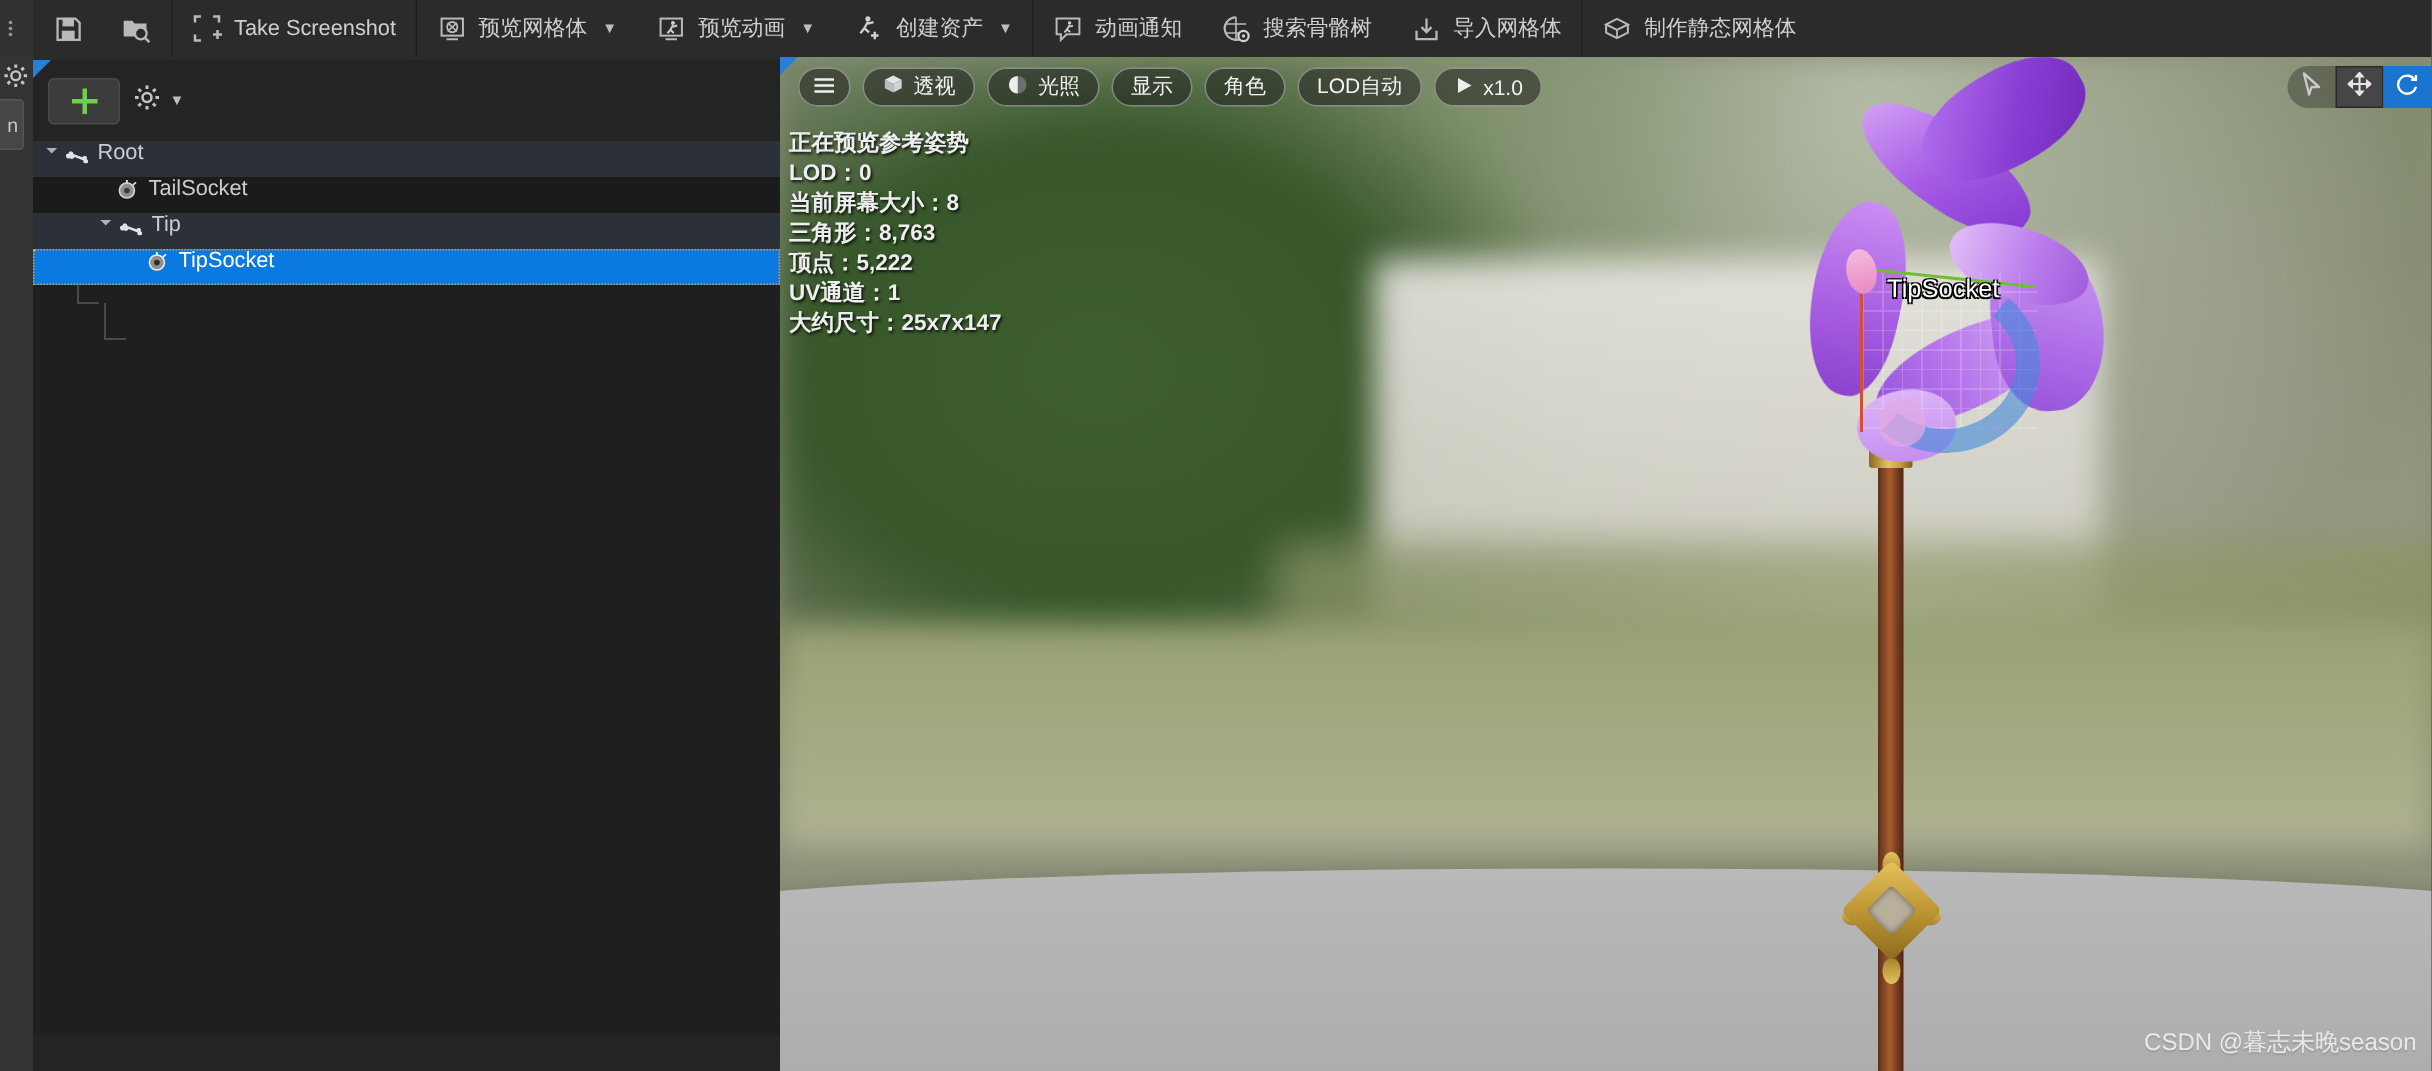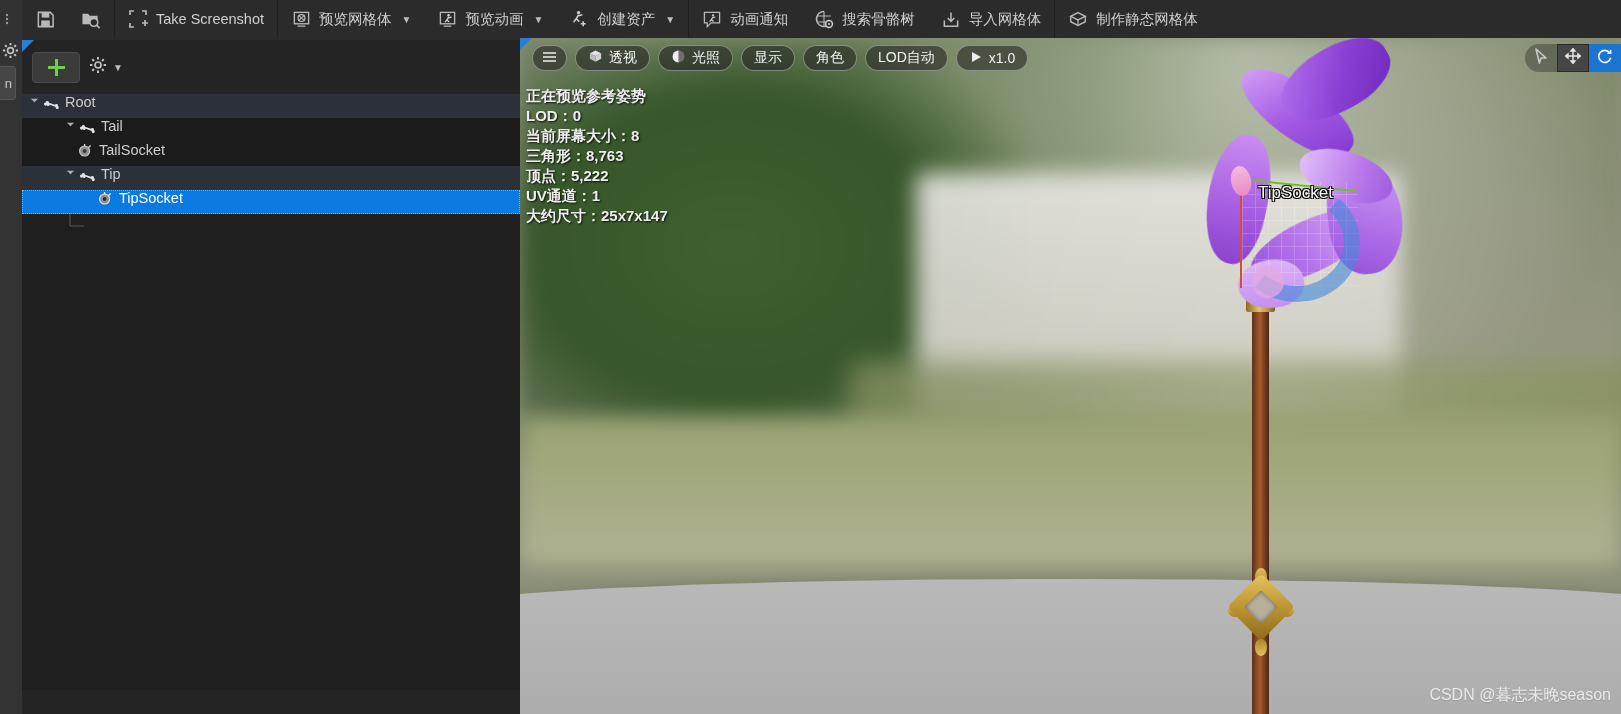--- a/index.html
+++ b/index.html
@@ -471,33 +471,20 @@
         </span>
         <span class="bone-ic">
           <svg width="17" height="13" viewBox="0 0 18 14">
             <path d="M3.2 10.6c-1.4-.2-2.4-1-2.3-2.2.1-1 .9-1.6 1.9-1.5.1-1 .8-1.7 1.8-1.6 1.1.1 1.7.9 1.7 1.9l6.4 2.3c.5-.8 1.4-1.2 2.3-.8.9.4 1.2 1.4.8 2.2.9.4 1.3 1.4.9 2.2-.4.9-1.5 1.2-2.3.8-.9-.4-1.2-1.3-.9-2.1L7.1 9.4c-.4.9-1.2 1.4-2.1 1.3-.6-.1-1.1-.4-1.4-.9z" fill="#e2e2e2"></path>
           </svg>
         </span>
         <span class="tlabel">Root</span>
       </div>
 
 
-      <div class="trow dark" style="padding-left:42px">
-        <span class="twist">
-          <svg width="9" height="9" viewBox="0 0 10 10">
-              <path d="M1 3l4 4 4-4z" fill="#b0b0b0"></path>
-            </svg>
-        </span>
-        <span class="bone-ic">
-          <svg width="17" height="13" viewBox="0 0 18 14">
-            <path d="M3.2 10.6c-1.4-.2-2.4-1-2.3-2.2.1-1 .9-1.6 1.9-1.5.1-1 .8-1.7 1.8-1.6 1.1.1 1.7.9 1.7 1.9l6.4 2.3c.5-.8 1.4-1.2 2.3-.8.9.4 1.2 1.4.8 2.2.9.4 1.3 1.4.9 2.2-.4.9-1.5 1.2-2.3.8-.9-.4-1.2-1.3-.9-2.1L7.1 9.4c-.4.9-1.2 1.4-2.1 1.3-.6-.1-1.1-.4-1.4-.9z" fill="#e2e2e2"></path>
-          </svg>
-        </span>
-        <span class="tlabel">Tail</span>
-      </div>
 
       <div class="trow dark" style="padding-left:40px">
         <span class="twist"></span>
         <span class="sock-ic">
           <svg width="16" height="15" viewBox="0 0 16 15">
             <circle cx="7.6" cy="8" r="5" fill="#8f8f8f" stroke="#d2d2d2" stroke-width="1.1"></circle>
             <path d="M7.6 3.2L7.6 1M11.6 4.4L13.6 2.6" stroke="#d8d8d8" stroke-width="1.3"></path>
             <circle cx="7.6" cy="8" r="1.9" fill="#3a3a3a"></circle>
           </svg>
         </span>

